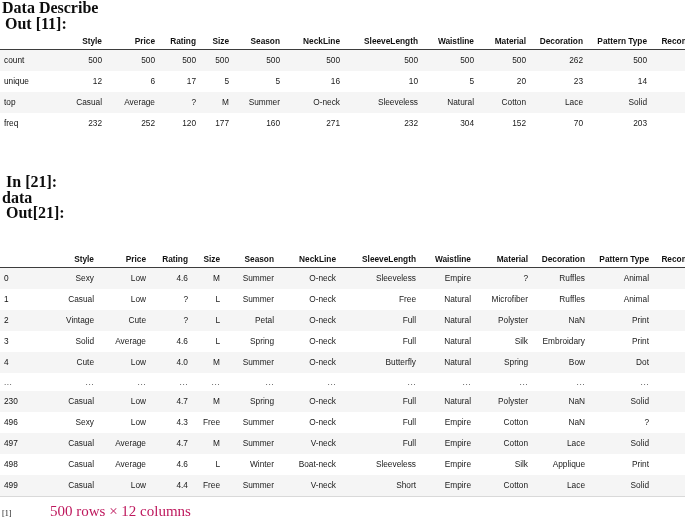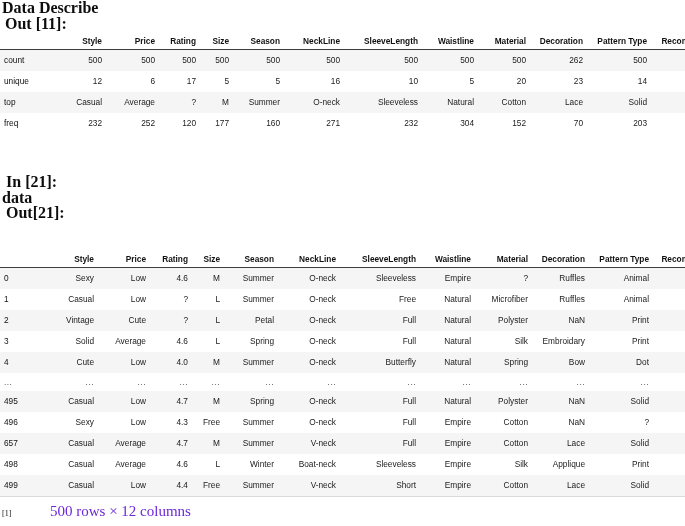--- a/index.html
+++ b/index.html
@@ -49,21 +49,21 @@
   #footer-ref {
     font-family: "Liberation Serif", serif;
     font-size: 8px;
     color: #111;
     width: 48px;
     display: inline-block;
   }
   #footer-text {
     font-family: "Liberation Serif", serif;
     font-size: 15px;
-    color: #6d28d9;
+    color: #be185d;
     white-space: pre;
   }
 
   
   .df-wrap { position: absolute; }
   #df-describe-wrap { left: 0px; top: 36px; width: 685px; }
   #df-data-wrap    { left: 0px; top: 254px; width: 685px; }
 
   table.df {
     border-collapse: collapse;
@@ -374,21 +374,21 @@
         <td>...</td>
         <td>...</td>
         <td>...</td>
         <td>...</td>
         <td>...</td>
         <td>...</td>
         <td>...</td>
         <td>...</td>
       </tr>
       <tr class="alt">
-        <td class="idx">495</td>
+        <td class="idx">230</td>
         <td>Casual</td>
         <td>Low</td>
         <td>4.7</td>
         <td>M</td>
         <td>Spring</td>
         <td>O-neck</td>
         <td>Full</td>
         <td>Natural</td>
         <td>Polyster</td>
         <td>NaN</td>
@@ -404,21 +404,21 @@
         <td>Summer</td>
         <td>O-neck</td>
         <td>Full</td>
         <td>Empire</td>
         <td>Cotton</td>
         <td>NaN</td>
         <td>?</td>
         <td>No</td>
       </tr>
       <tr class="alt">
-        <td class="idx">657</td>
+        <td class="idx">497</td>
         <td>Casual</td>
         <td>Average</td>
         <td>4.7</td>
         <td>M</td>
         <td>Summer</td>
         <td>V-neck</td>
         <td>Full</td>
         <td>Empire</td>
         <td>Cotton</td>
         <td>Lace</td>

